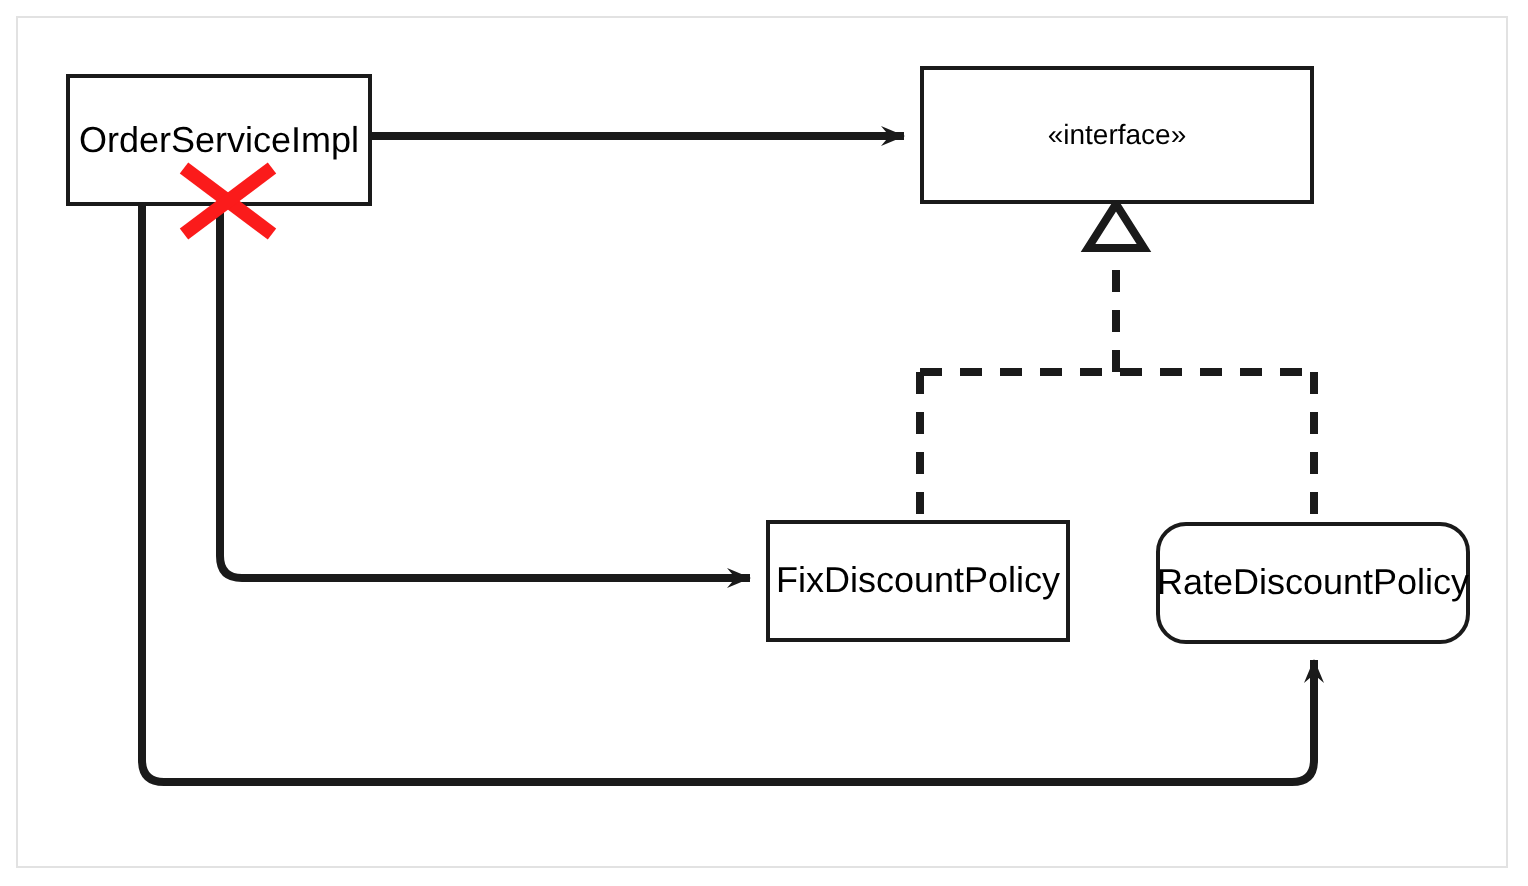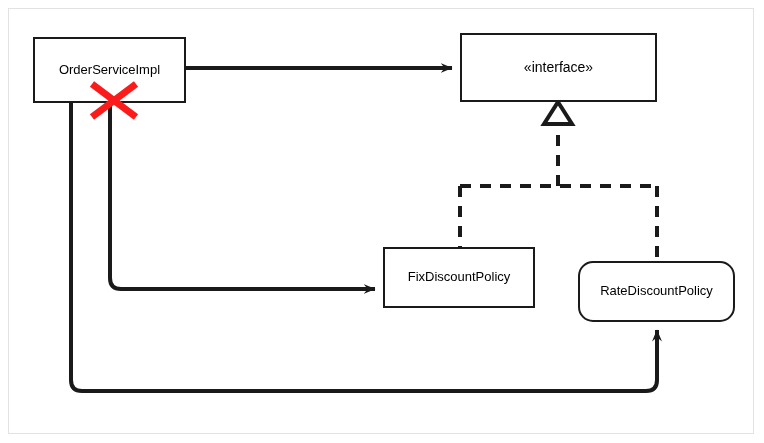--- a/index.html
+++ b/index.html
@@ -42,42 +42,42 @@
     box-sizing: border-box;
     background: #ffffff;
     border: 2px solid #1a1a1a;
     display: flex;
     flex-direction: column;
     align-items: center;
     justify-content: center;
     text-align: center;
   }
   .node-label {
-    font-size: 13px;
+    font-size: 18px;
     color: #000000;
     line-height: 1.25;
     white-space: nowrap;
   }
   .stereotype {
     font-size: 14px;
     font-weight: normal;
     color: #000000;
     line-height: 1.3;
     white-space: nowrap;
   }
   .iface-name {
     font-size: 15px;
     font-weight: bold;
     color: #000000;
     line-height: 1.3;
     white-space: nowrap;
   }
   #box-order-service-impl { left: 33px; top: 37px; width: 153px; height: 66px; }
   #box-discount-policy    { left: 460px; top: 33px; width: 197px; height: 69px; justify-content: center; }
-  #box-fix-discount-policy  { left: 383px; top: 247px; width: 152px; height: 61px; }
+  #box-fix-discount-policy  { left: 383px; top: 260px; width: 152px; height: 61px; }
   #box-rate-discount-policy { left: 578px; top: 261px; width: 157px; height: 61px; border-radius: 15px; }
 </style>
 </head>
 <body>
 
 <div id="diagram-root">
 
   <div id="canvas-frame"></div>
 
   <svg class="layer" viewBox="0 0 764 443" xmlns="http://www.w3.org/2000/svg">

